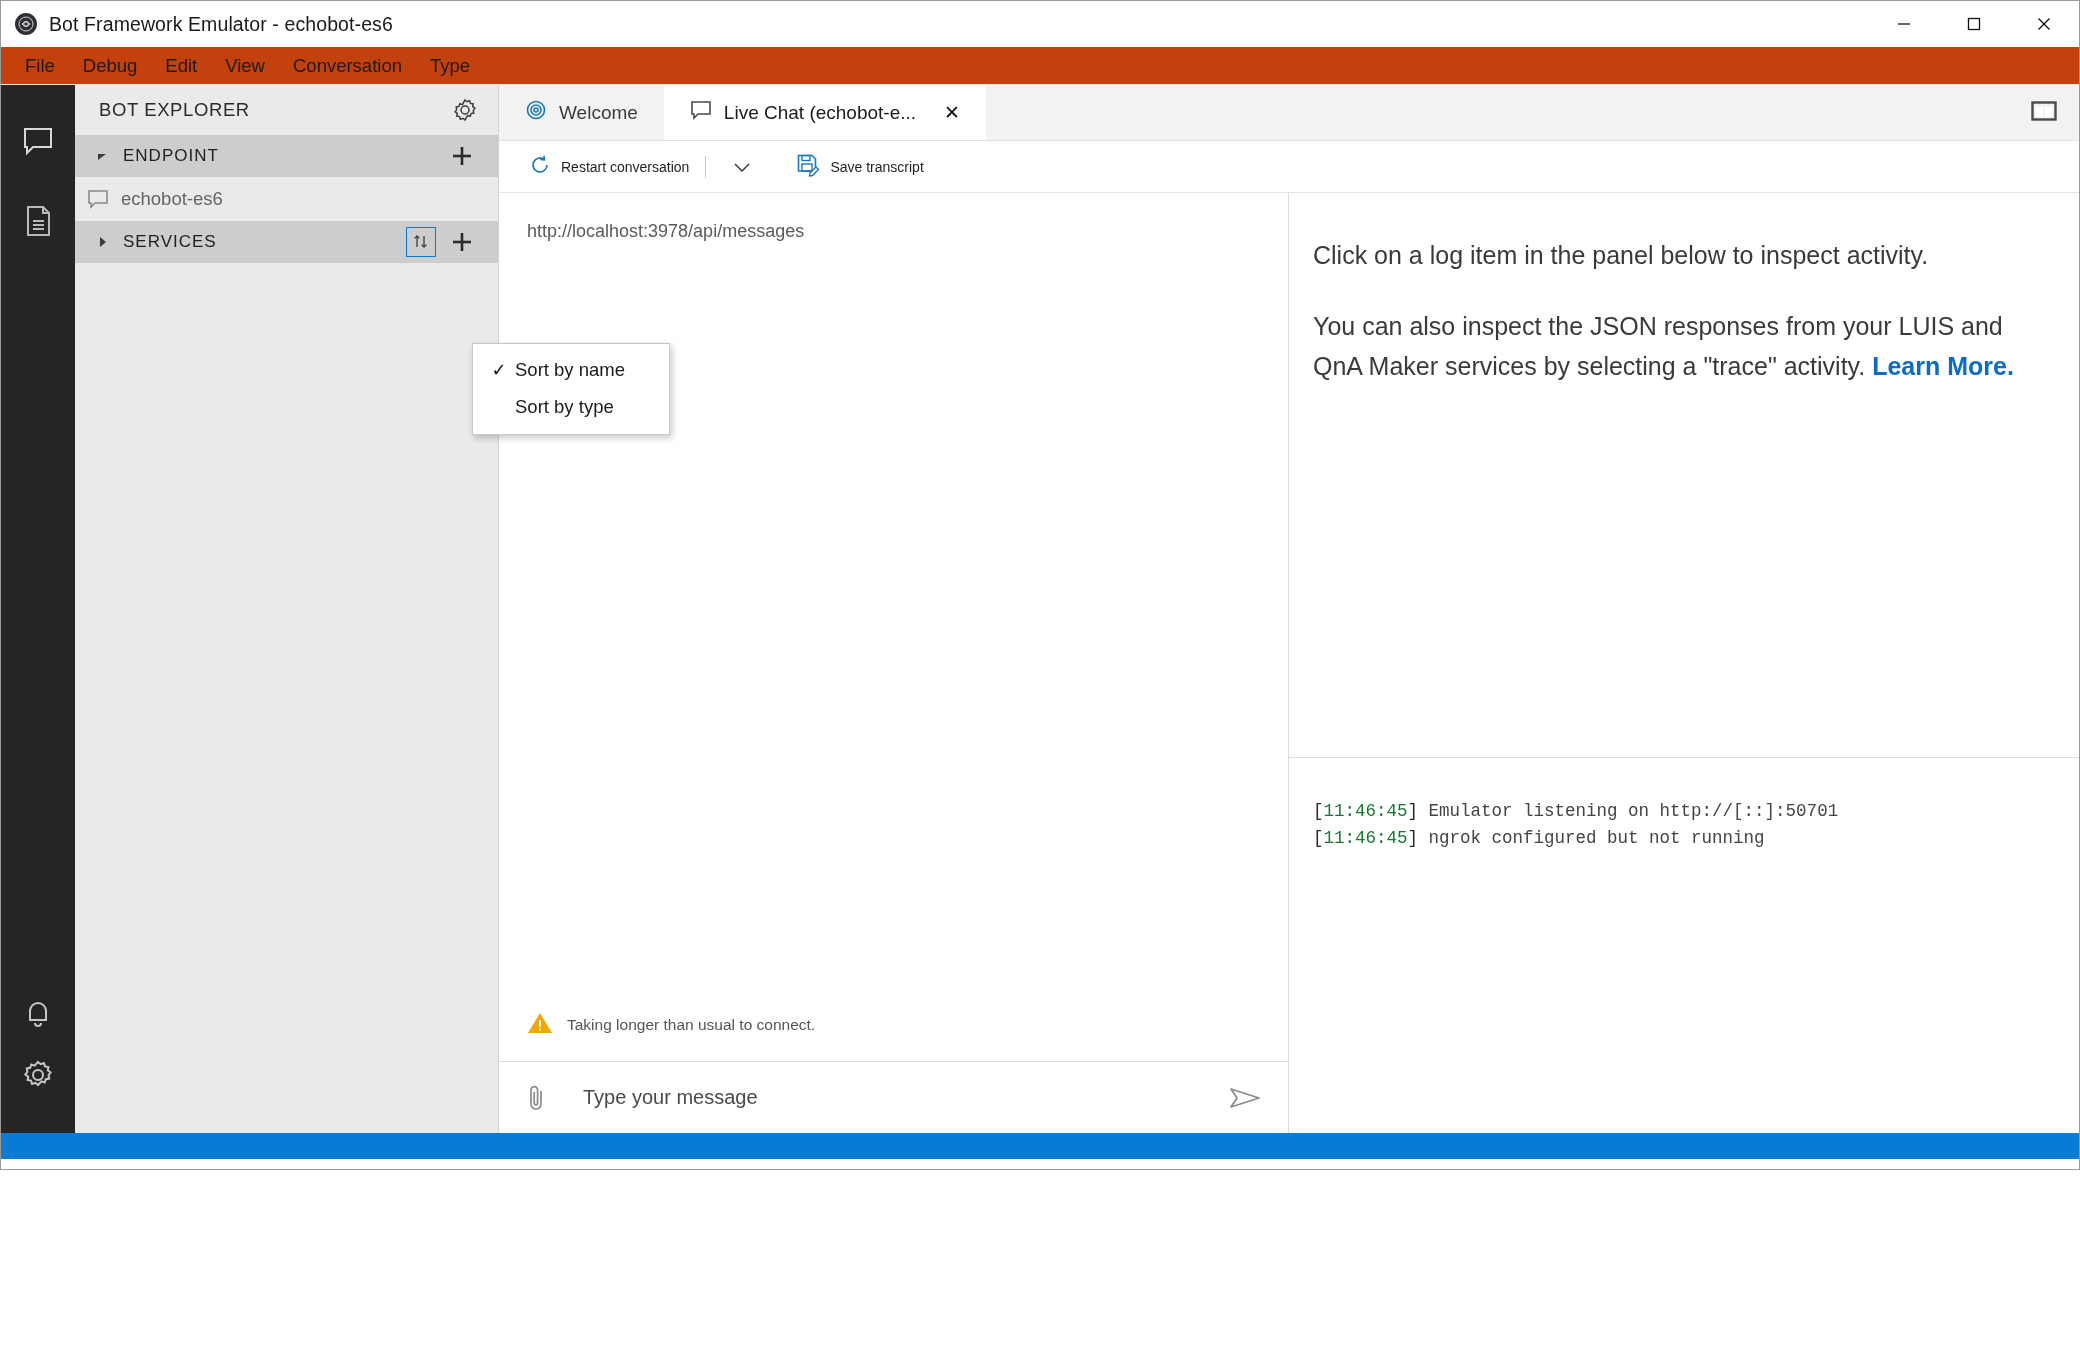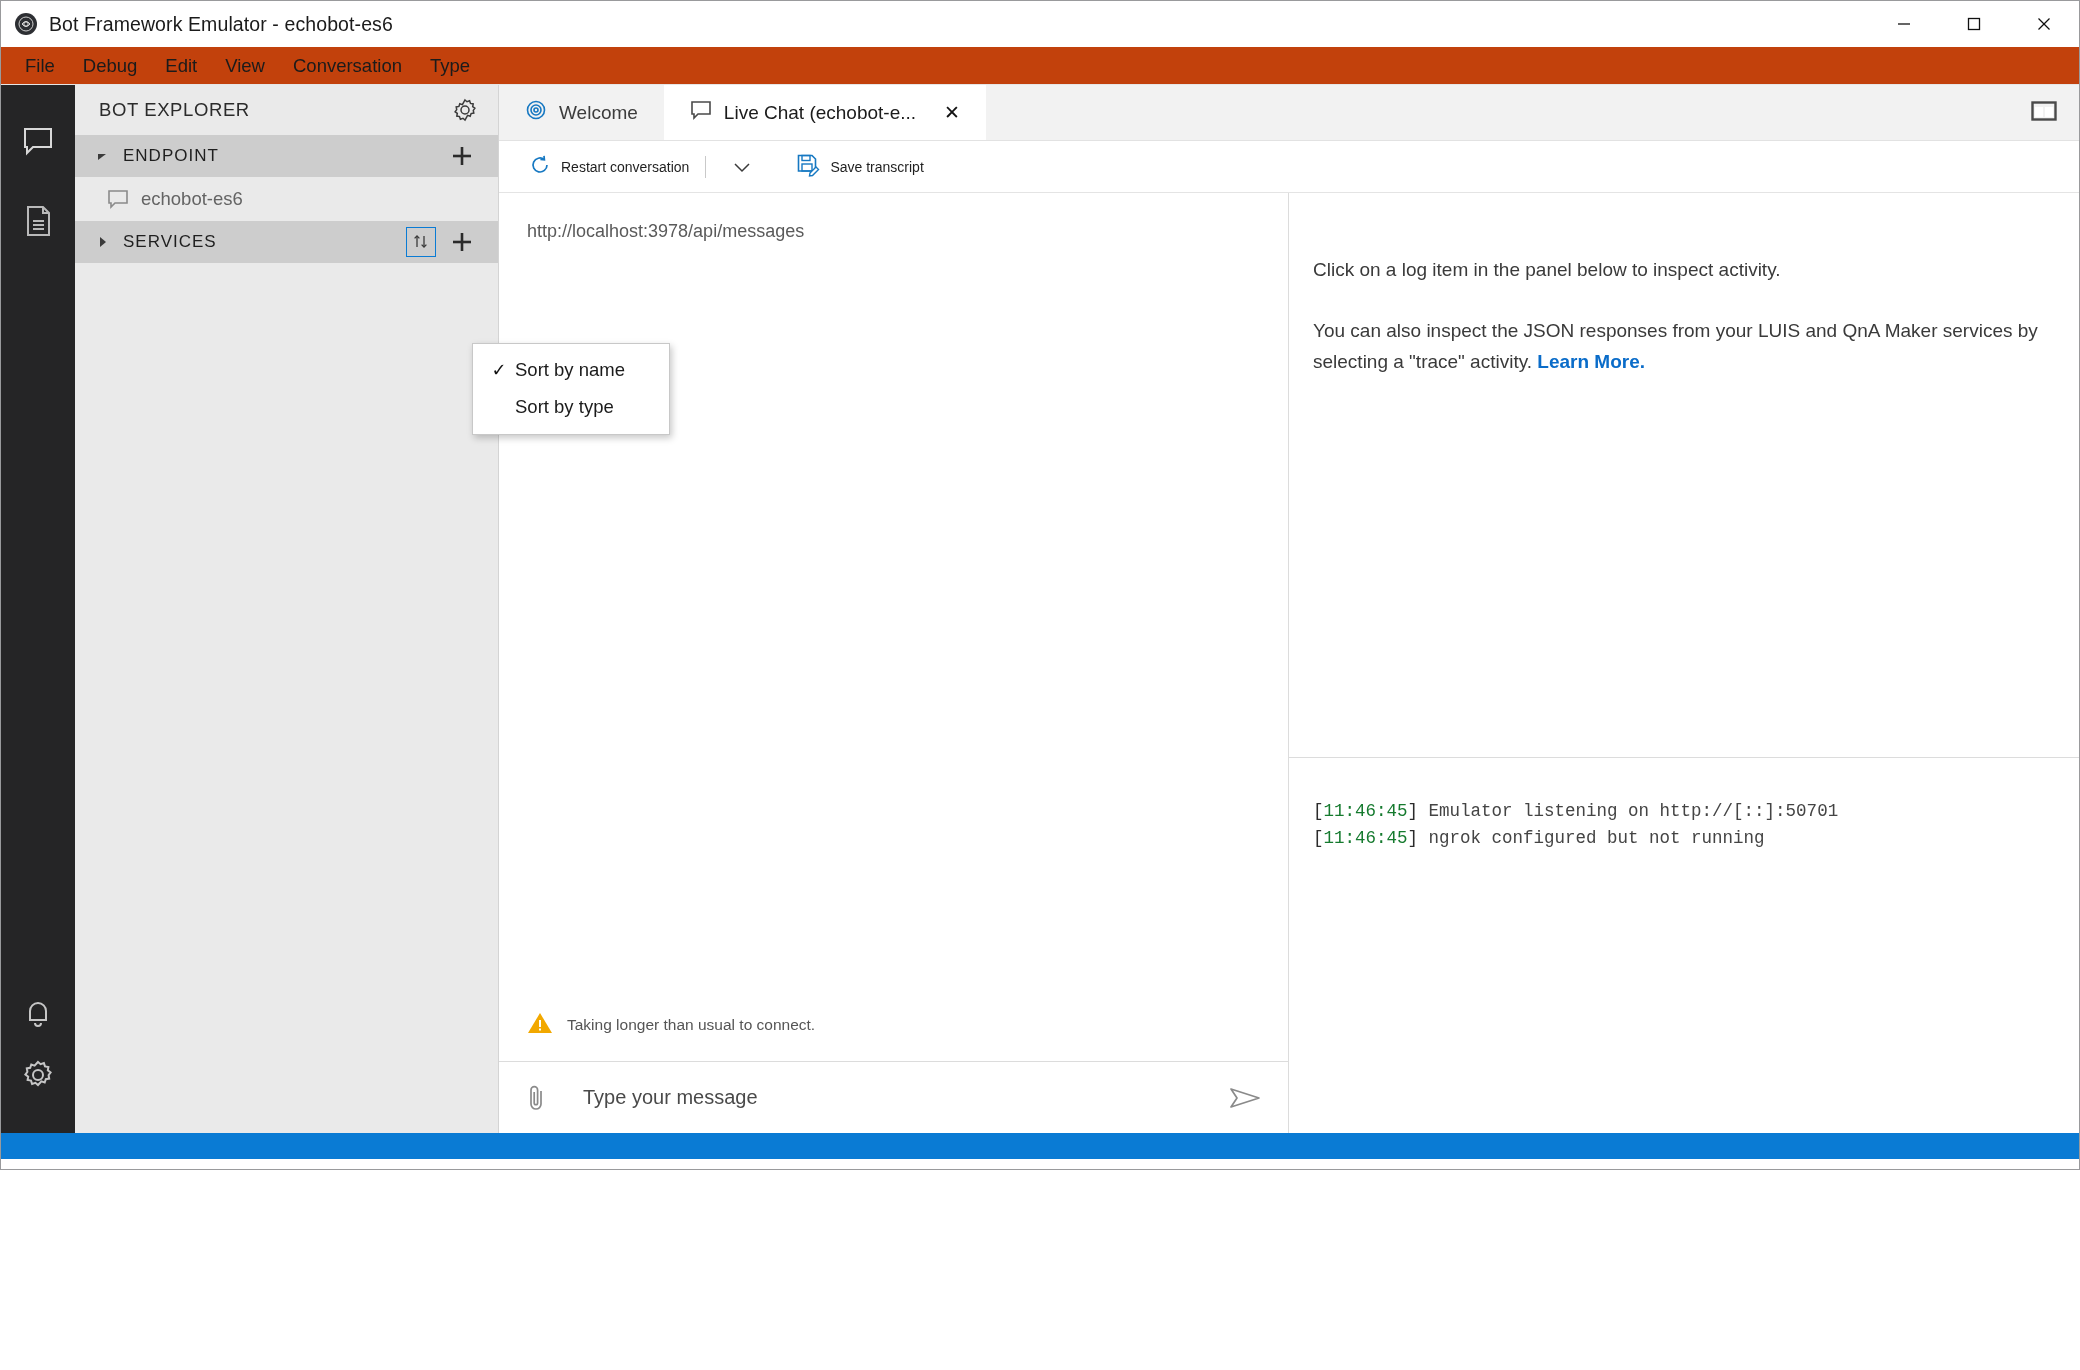--- a/index.html
+++ b/index.html
@@ -157,21 +157,21 @@
   }
   .plus-btn {
     width: 44px; height: 36px;
     display: flex; align-items: center; justify-content: center;
     color: #2b2b2b;
   }
   .tree-row {
     height: 44px;
     display: flex;
     align-items: center;
-    padding-left: 32px;
+    padding-left: 12px;
     gap: 12px;
   }
   .tree-row-label {
     font-size: 18.5px;
     color: #646464;
   }
   .tree-icon { color:#7d7d7d; display:flex; align-items:center; }
 
   
   .ctx-menu {
@@ -327,25 +327,24 @@
     flex-direction: column;
     background: #ffffff;
   }
   .inspector-top {
     flex: 0 0 auto;
     height: 565px;
     padding: 42px 34px 0 24px;
     border-bottom: 1px solid #dcdcdc;
   }
   .insp-p {
-    font-size: 19px;
+    font-size: 25px;
     color: #3a3a3a;
     line-height: 1.62;
     margin-bottom: 30px;
-    margin-top: 20px;
   }
   .insp-link {
     color: #0a6cc9;
     font-weight: bold;
   }
   .logpane {
     flex: 1 1 auto;
     padding: 40px 16px 0 24px;
     font-family: "Liberation Mono", monospace;
     font-size: 17.5px;

